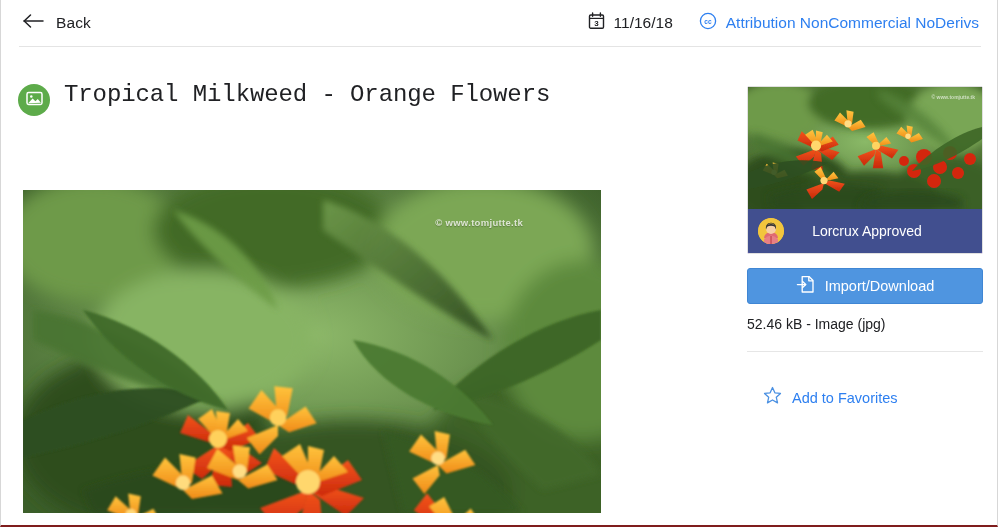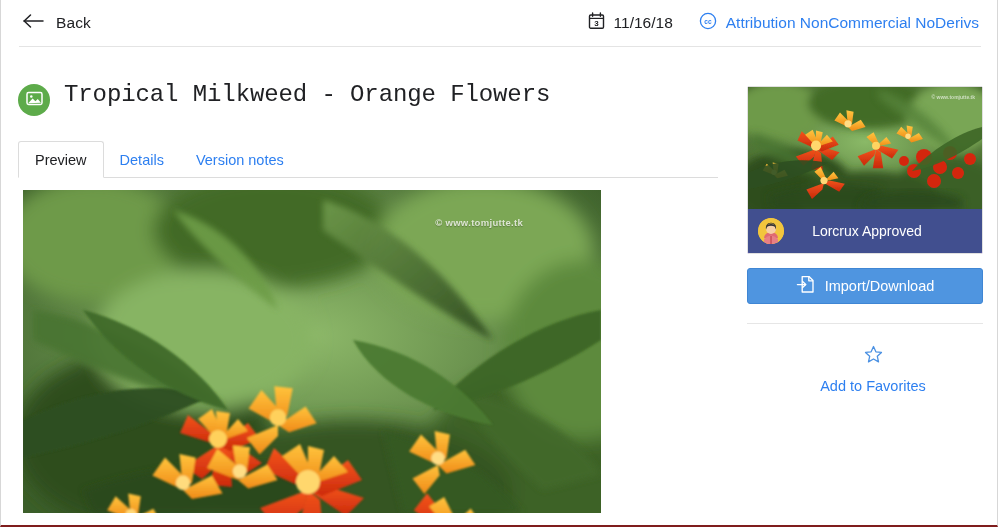--- a/index.html
+++ b/index.html
@@ -219,27 +219,26 @@
     margin-top: 12px;
     font-size: 14px;
     color: #202124;
   }
   .sidebar-divider {
     margin-top: 19px;
     width: 236px; height: 1px;
     background: #e6e6e6;
   }
   .fav-row {
-    margin-top: 21px;
+    margin-top: 34px;
     display: flex;
     align-items: center;
     gap: 10px;
     padding-left: 16px;
     cursor: pointer;
-    flex-direction: column;
   }
   .fav-label {
     color: #2d7ff0;
     font-size: 14.5px;
   }
 </style>
 </head>
 <body>
 
 <div id="app">
@@ -292,25 +291,20 @@
           <circle cx="5.3" cy="5.6" r="1.25" fill="#ffffff"></circle>
           <path d="M2.2 12.2 L6.6 7.6 L9.4 10.3 L11.8 8.1 L14.9 11.8 Z" fill="#ffffff"></path>
         </svg>
       </span>
     </div>
     <div class="title-text-wrap">
       <div class="asset-title">Tropical Milkweed - Orange Flowers</div>
     </div>
   </div>
 
-  <div class="tabs">
-    <div class="tab active">Preview</div>
-    <div class="tab">Details</div>
-    <div class="tab">Version notes</div>
-  </div>
 
   <div class="preview-frame">
     <svg class="photo" viewBox="0 0 578 323" preserveAspectRatio="none">
       <defs>
         <radialGradient id="lf1" cx="50%" cy="45%" r="70%">
           <stop offset="0%" stop-color="#8db869"></stop>
             <stop offset="100%" stop-color="#3c5f2a"></stop>
         </radialGradient>
         <linearGradient id="lf2" x1="0" y1="0" x2="1" y2="1">
           <stop offset="0%" stop-color="#6f9a4b"></stop>
@@ -665,20 +659,21 @@
         <svg width="19" height="19" viewBox="0 0 19 19">
           <path d="M6.2 1.6 H13 L17 5.6 V17 H6.2 Z" fill="none" stroke="#ffffff" stroke-width="1.35" stroke-linejoin="round"></path>
           <path d="M12.8 1.6 V5.8 H17" fill="none" stroke="#ffffff" stroke-width="1.35" stroke-linejoin="round"></path>
           <path d="M1.4 9.6 H9.4" stroke="#ffffff" stroke-width="1.35" stroke-linecap="round"></path>
           <path d="M6.6 6.6 L9.8 9.6 L6.6 12.6" fill="none" stroke="#ffffff" stroke-width="1.35" stroke-linecap="round" stroke-linejoin="round"></path>
         </svg>
       </span>
       <span class="import-label">Import/Download</span>
     </div>
 
+    <div class="file-meta">52.46 kB - Image (jpg)</div>
 
     <div class="sidebar-divider"></div>
 
     <div class="fav-row">
       <span>
         <svg width="19" height="19" viewBox="0 0 20 20">
           <path d="M10 1.6 L12.5 7.2 L18.4 7.8 L14 11.9 L15.3 17.8 L10 14.7 L4.7 17.8 L6 11.9 L1.6 7.8 L7.5 7.2 Z" fill="none" stroke="#4a90e2" stroke-width="1.35" stroke-linejoin="round"></path>
         </svg>
       </span>
       <span class="fav-label">Add to Favorites</span>

